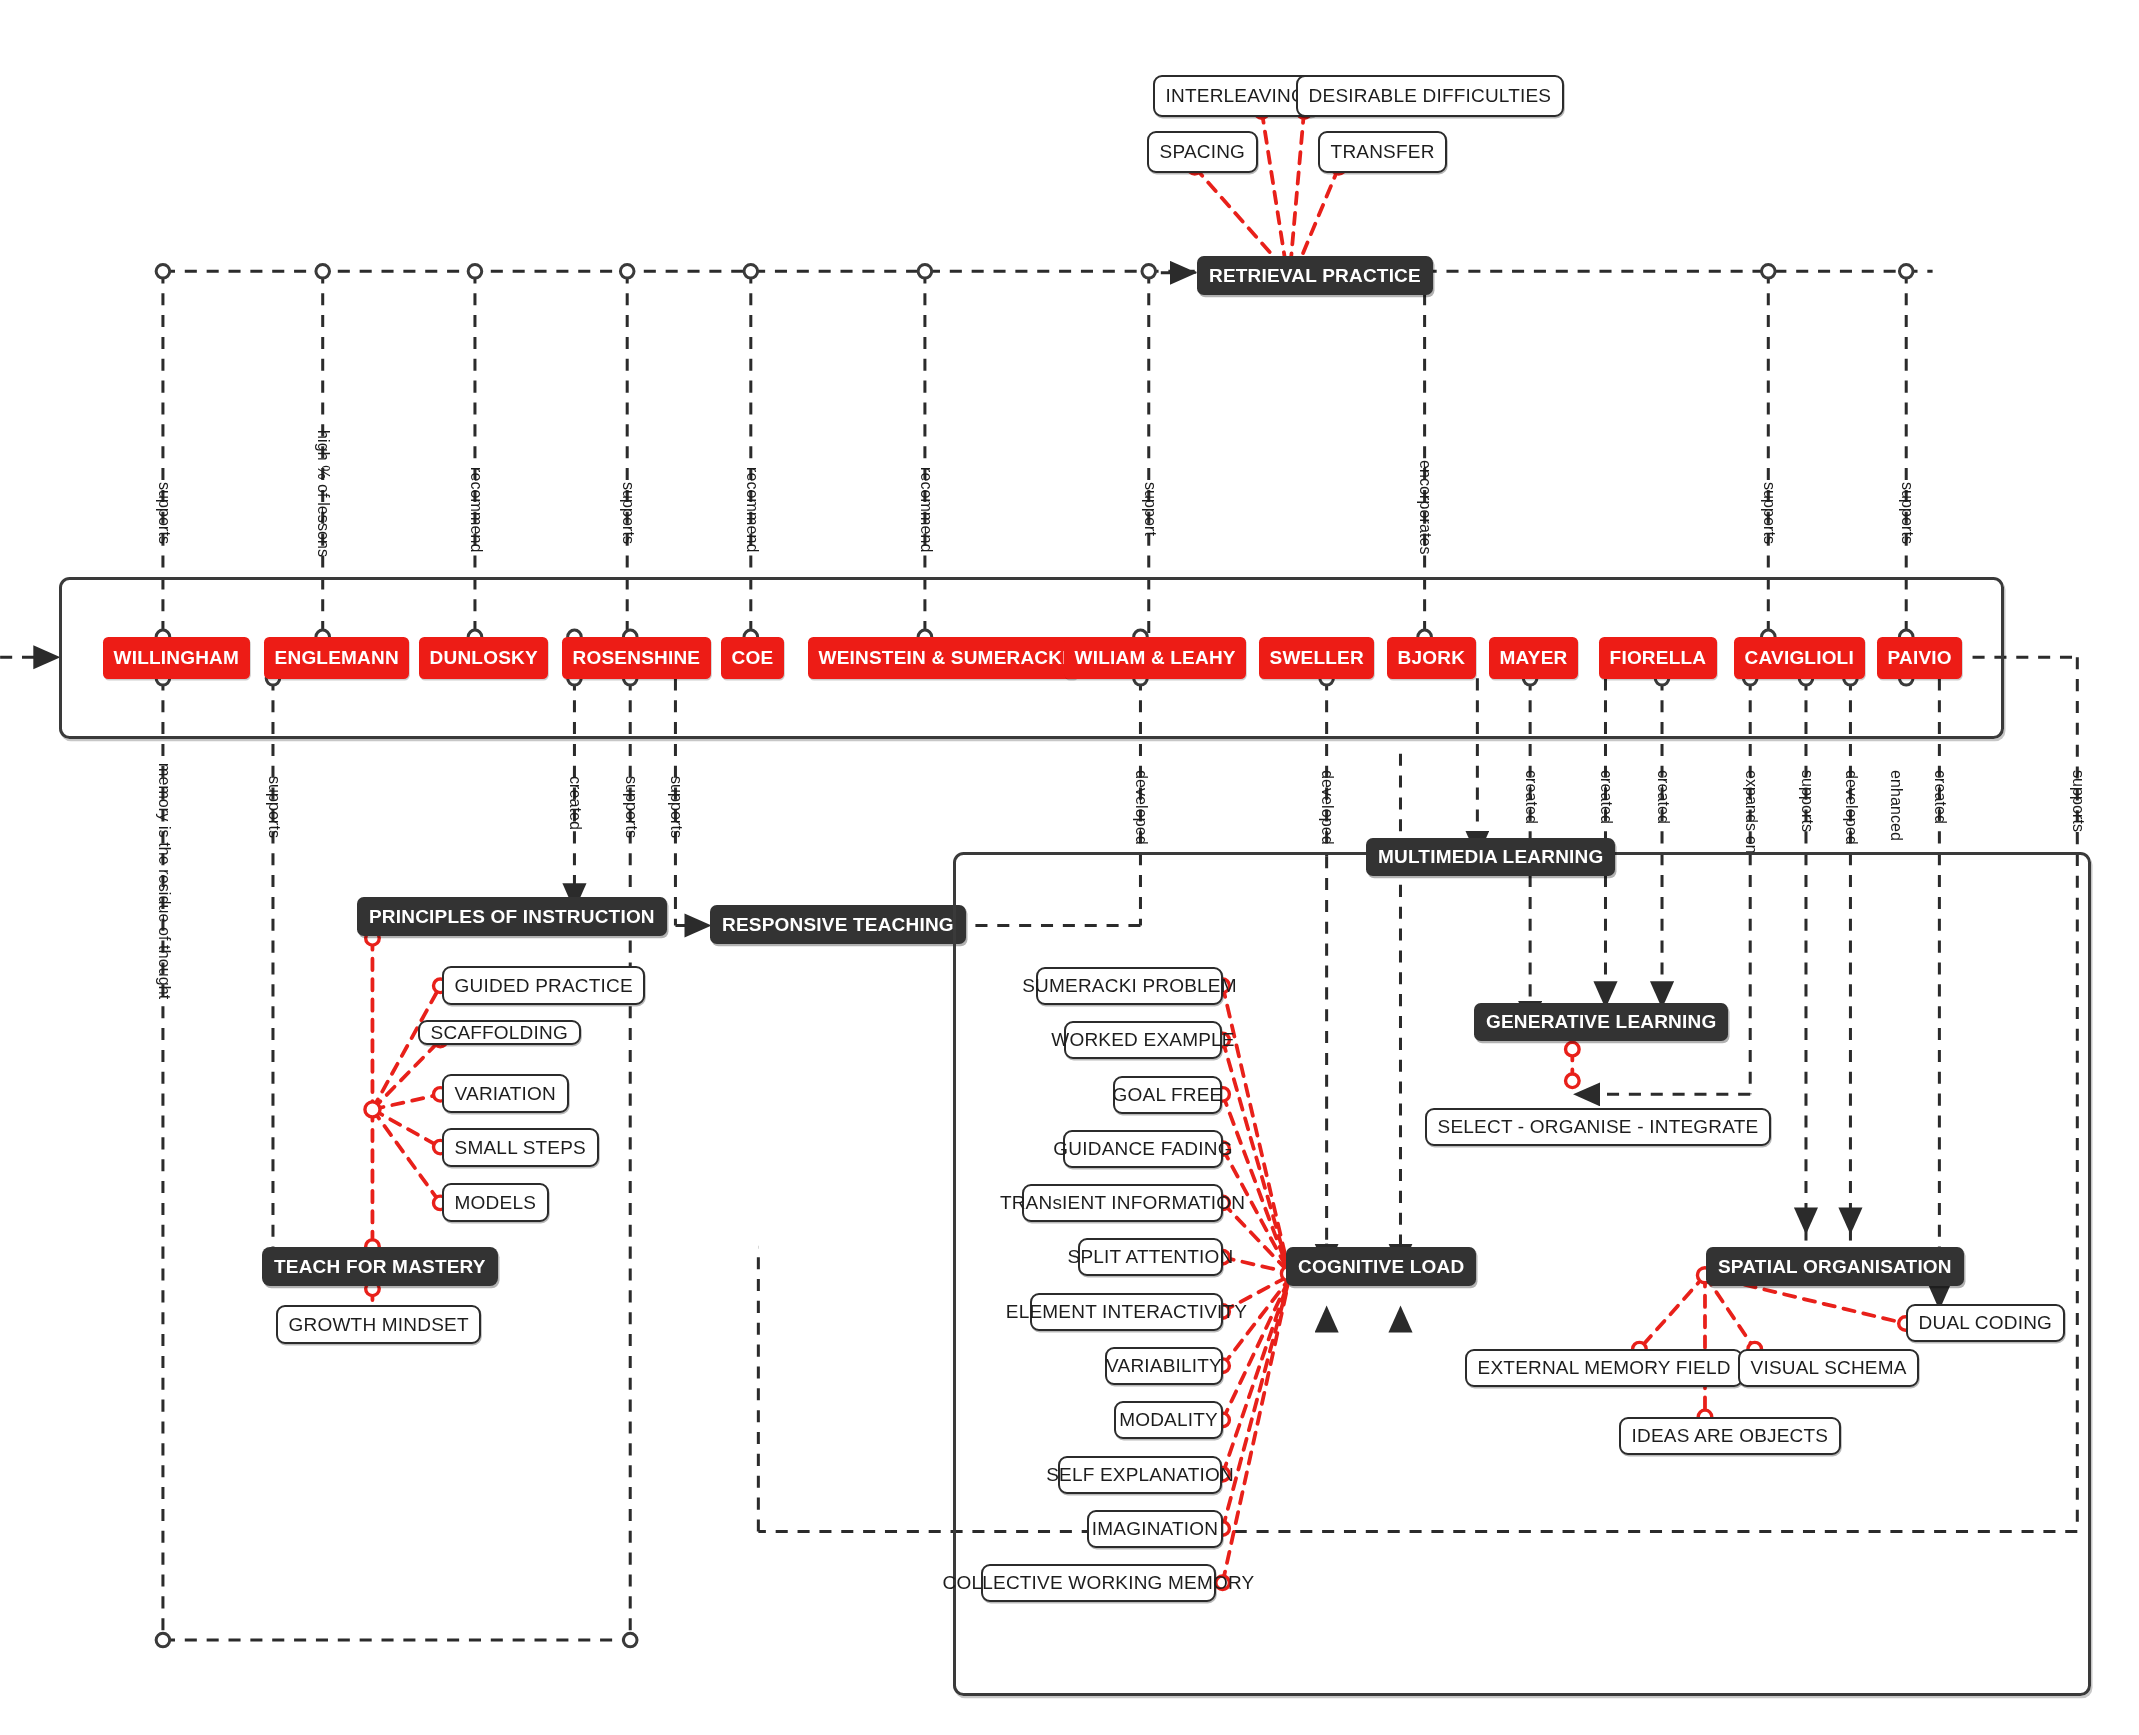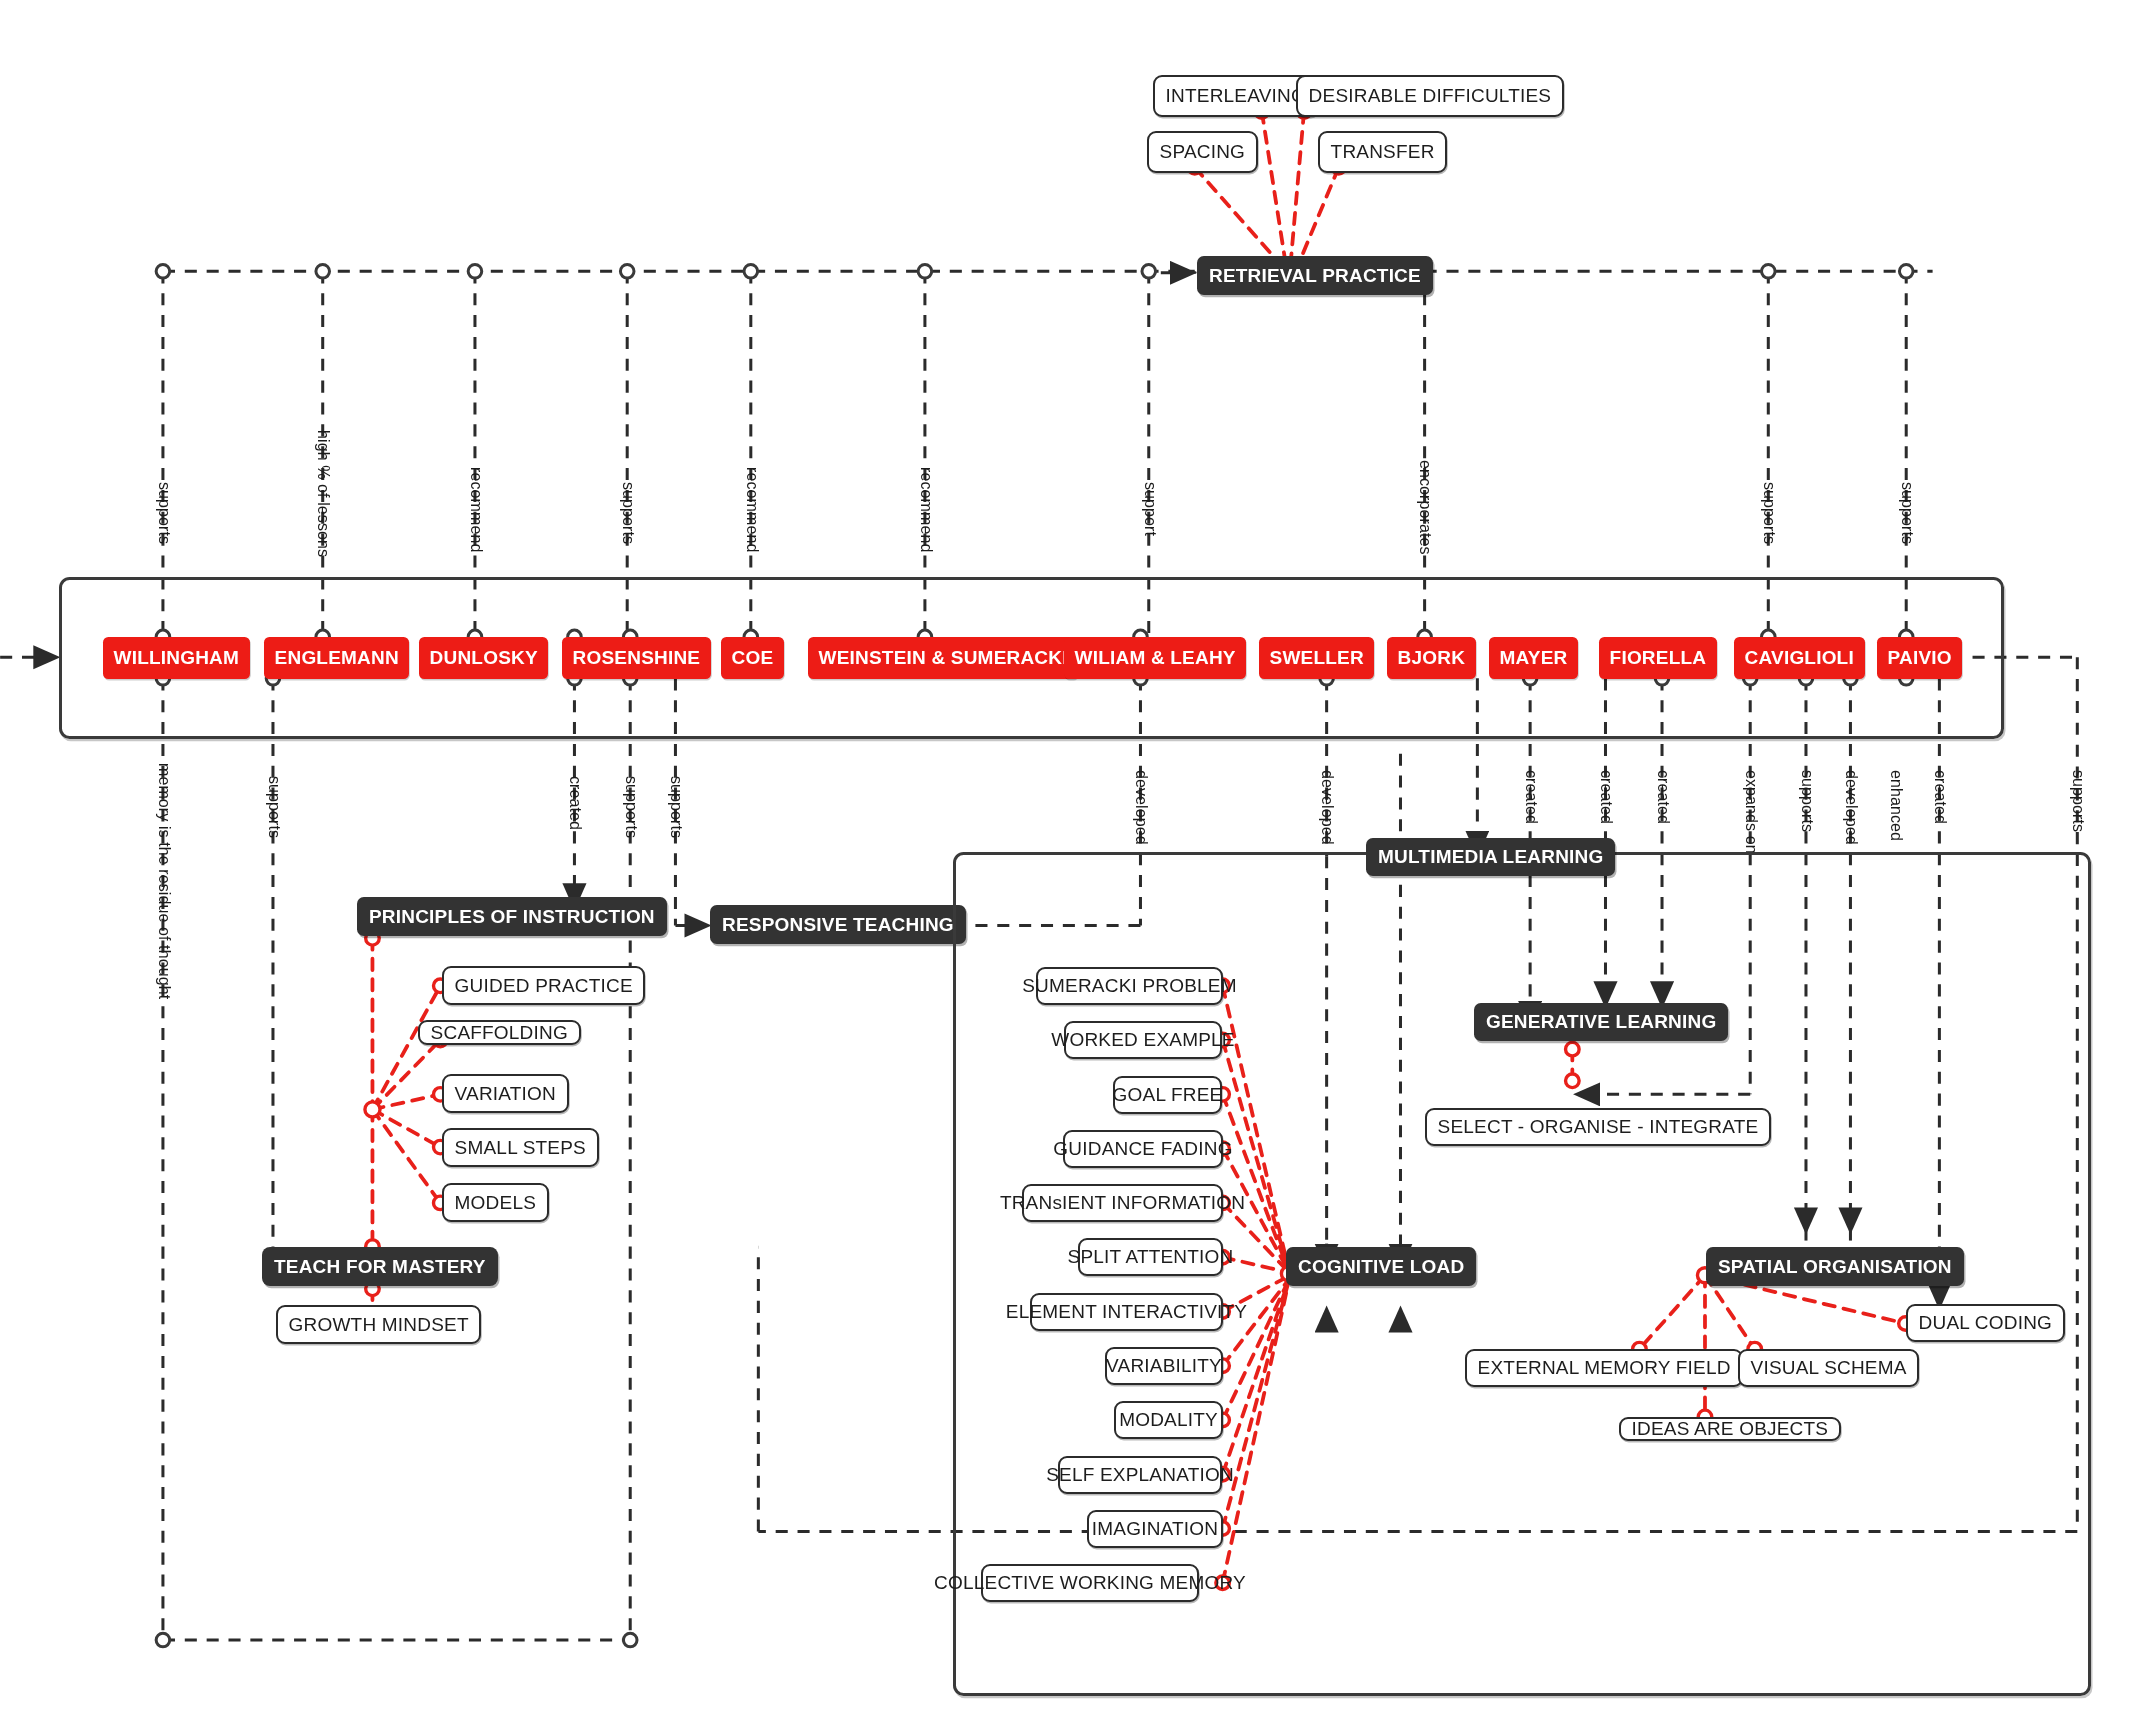--- a/index.html
+++ b/index.html
@@ -427,34 +427,34 @@
     </div>
   <div class="node white" style="left:1114px;top:1401px;height:38px;width:109px;">
     <span>MODALITY</span>
     </div>
   <div class="node white" style="left:1058px;top:1456px;height:38px;width:164px;">
     <span>SELF EXPLANATION</span>
     </div>
   <div class="node white" style="left:1087px;top:1510px;height:38px;width:136px;">
     <span>IMAGINATION</span>
     </div>
-  <div class="node white" style="left:981px;top:1564px;height:38px;width:218px;text-align:center;">
+  <div class="node white" style="left:981px;top:1564px;height:38px;width:235px;text-align:center;">
     <span>COLLECTIVE WORKING MEMORY</span>
     </div>
 
   <div class="node dark" style="left:1706px;top:1247px;height:39px;">
     <span>SPATIAL ORGANISATION</span>
     </div>
   <div class="node white" style="left:1465px;top:1349px;height:38px;">
     <span>EXTERNAL MEMORY FIELD</span>
     </div>
   <div class="node white" style="left:1738px;top:1349px;height:38px;">
     <span>VISUAL SCHEMA</span>
     </div>
-  <div class="node white" style="left:1619px;top:1417px;height:24px;">
+  <div class="node white" style="left:1619px;top:1417px;height:38px;">
     <span>IDEAS ARE OBJECTS</span>
     </div>
   <div class="node white" style="left:1906px;top:1304px;height:38px;text-align:center;">
     <span>DUAL CODING</span>
     </div>
 
 </div>
 
 
 </body></html>

